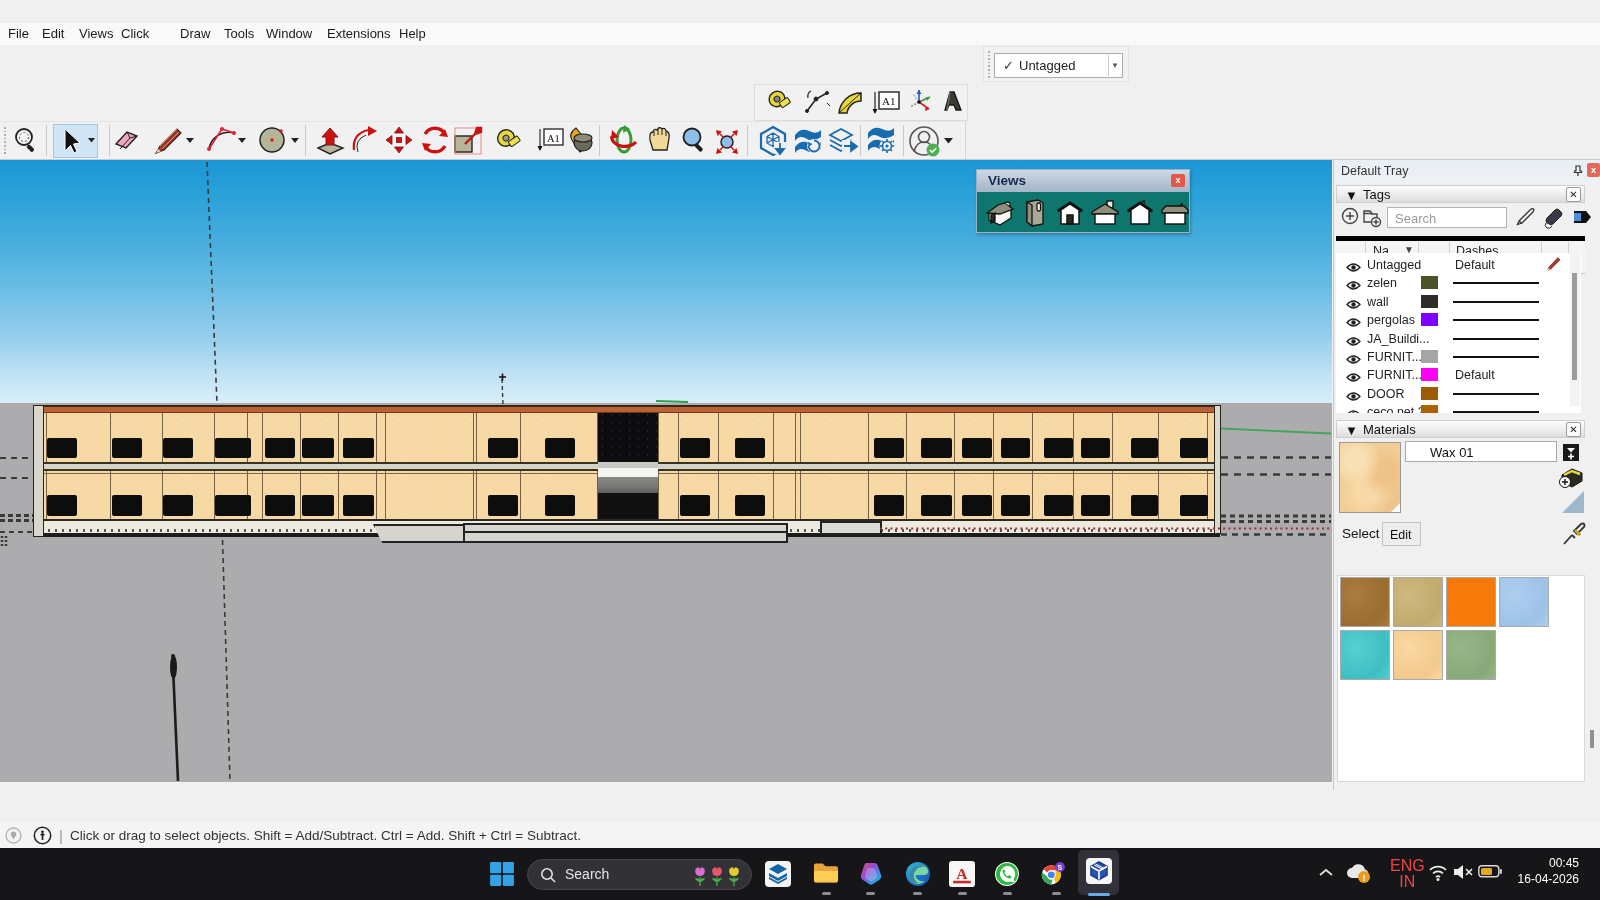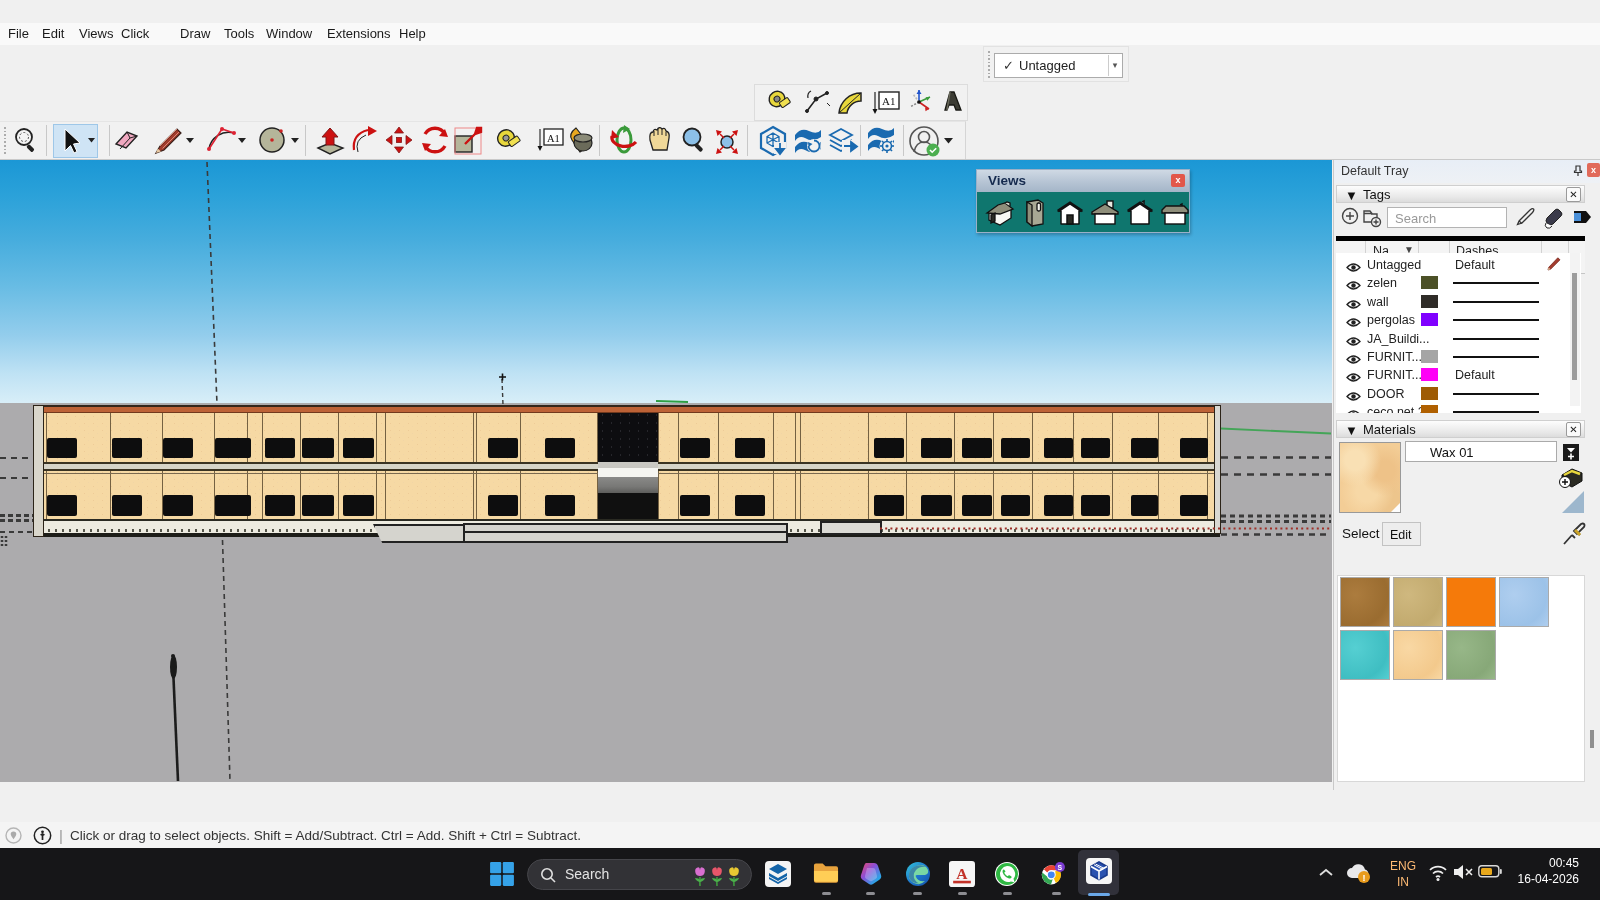--- a/index.html
+++ b/index.html
@@ -793,21 +793,21 @@
 <div class="rundot" style="left:1003px"></div>
 <div class="rundot" style="left:1052px"></div>
 <svg class="abs" style="left:1318px;top:18px" width="16" height="14" viewBox="0 0 16 14">
         <path d="M2 9 L8 4 L14 9" fill="none" stroke="#ddd" stroke-width="1.8"></path>
       </svg>
 <svg class="abs" style="left:1346px;top:14px" width="26" height="22" viewBox="0 0 26 22">
         <path d="M6 16 a5 5 0 0 1 0 -10 a7 7 0 0 1 13 1.5 a4.5 4.5 0 0 1 0.5 8.5 Z" fill="#e8e8ea"></path>
         <circle cx="18" cy="15" r="6" fill="#e89b1c"></circle>
         <text x="18" y="19" font-size="9" font-weight="bold" text-anchor="middle" fill="#fff">!</text>
       </svg>
-<div class="abs" style="left:1390px;top:10px;font-size:12px;color:#fdba74;text-align:center;line-height:16px">ENG<br>IN</div>
+<div class="abs" style="left:1390px;top:10px;font-size:16px;color:#ef4444;text-align:center;line-height:16px">ENG<br>IN</div>
 <svg class="abs" style="left:1428px;top:16px" width="20" height="18" viewBox="0 0 20 18">
         <g fill="none" stroke="#eee" stroke-width="1.7">
           <path d="M2 6 a11 11 0 0 1 16 0"></path>
           <path d="M5 9.5 a7 7 0 0 1 10 0"></path>
           <path d="M8 13 a3.2 3.2 0 0 1 4 0"></path>
         </g>
         <circle cx="10" cy="15.5" r="1.5" fill="#eee"></circle>
       </svg>
 <svg class="abs" style="left:1452px;top:15px" width="22" height="18" viewBox="0 0 22 18">
         <path d="M2 6 h4 l5 -4 v14 l-5 -4 H2 Z" fill="#eee"></path>

